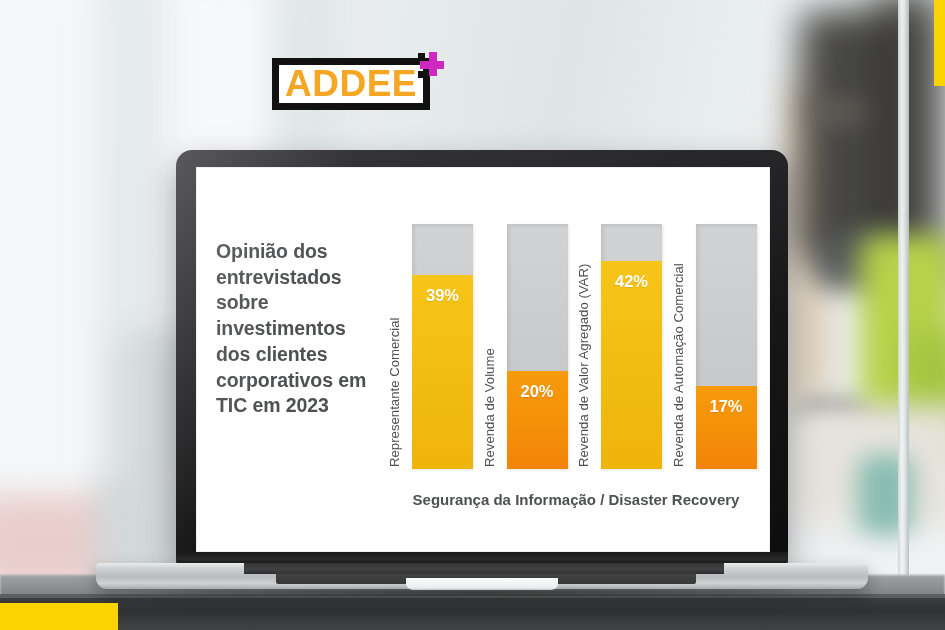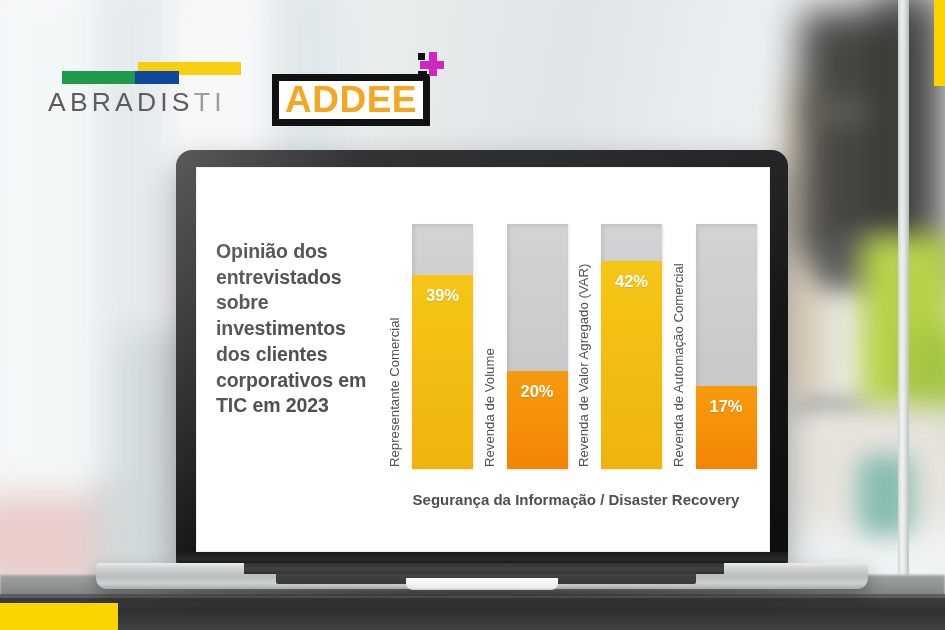--- a/index.html
+++ b/index.html
@@ -83,21 +83,21 @@
   .abr-green  { left:14px;  top:9px;  width:116px; height:13px; background:#1f9a4d; }
   .abr-yellow { left:90px;  top:0px;  width:103px; height:13px; background:#f5d010; }
   .abr-blue   { left:87px;  top:9px;  width:44px;  height:13px; background:#11469e; }
   .abr-word {
     margin-top:4px; font-size:26.5px; letter-spacing:4.2px;
     color:#5b5d5e; font-weight:400; line-height:1.1; white-space:nowrap;
   }
   .abr-word .light { color:#9c9e9f; }
 
   .addee {
-    position:absolute; left:272px; top:74px;
+    position:absolute; left:272px; top:58px;
     width:158px; height:52px;
     border:7px solid #111111; background:#ffffff;
     display:flex; align-items:center; justify-content:center;
   }
   .addee-word {
     font-size:37px; font-weight:700; color:#f5a623;
     letter-spacing:.5px; line-height:1; transform:translateY(-1px);
   }
   .addee-cross { position:absolute; left:418px; top:50px; width:30px; height:30px; }
   .addee-cross i { position:absolute; display:block; background:#cf27c0; }
@@ -234,28 +234,20 @@
   <div class="blob b-desk"></div>
   <div class="blob b-glass"></div>
   <div class="mullion"></div>
   <div class="desk-top"></div>
   <div class="desk-edge"></div>
   <div class="desk-front"></div>
 </div>
 
 <div class="logos">
 
-  <div class="abradisti">
-    <div class="abr-bars">
-      <span class="abr-yellow"></span>
-      <span class="abr-green"></span>
-      <span class="abr-blue"></span>
-    </div>
-    <div class="abr-word"><span>ABRADIS</span><span class="light">TI</span></div>
-  </div>
 
   <div class="addee">
     <span class="addee-word">ADDEE</span>
   </div>
   <div class="addee-cross">
     <i class="blk k2"></i>
     <i class="blk k1"></i>
     <i class="cx"></i>
     <i class="cy"></i>
   </div>

